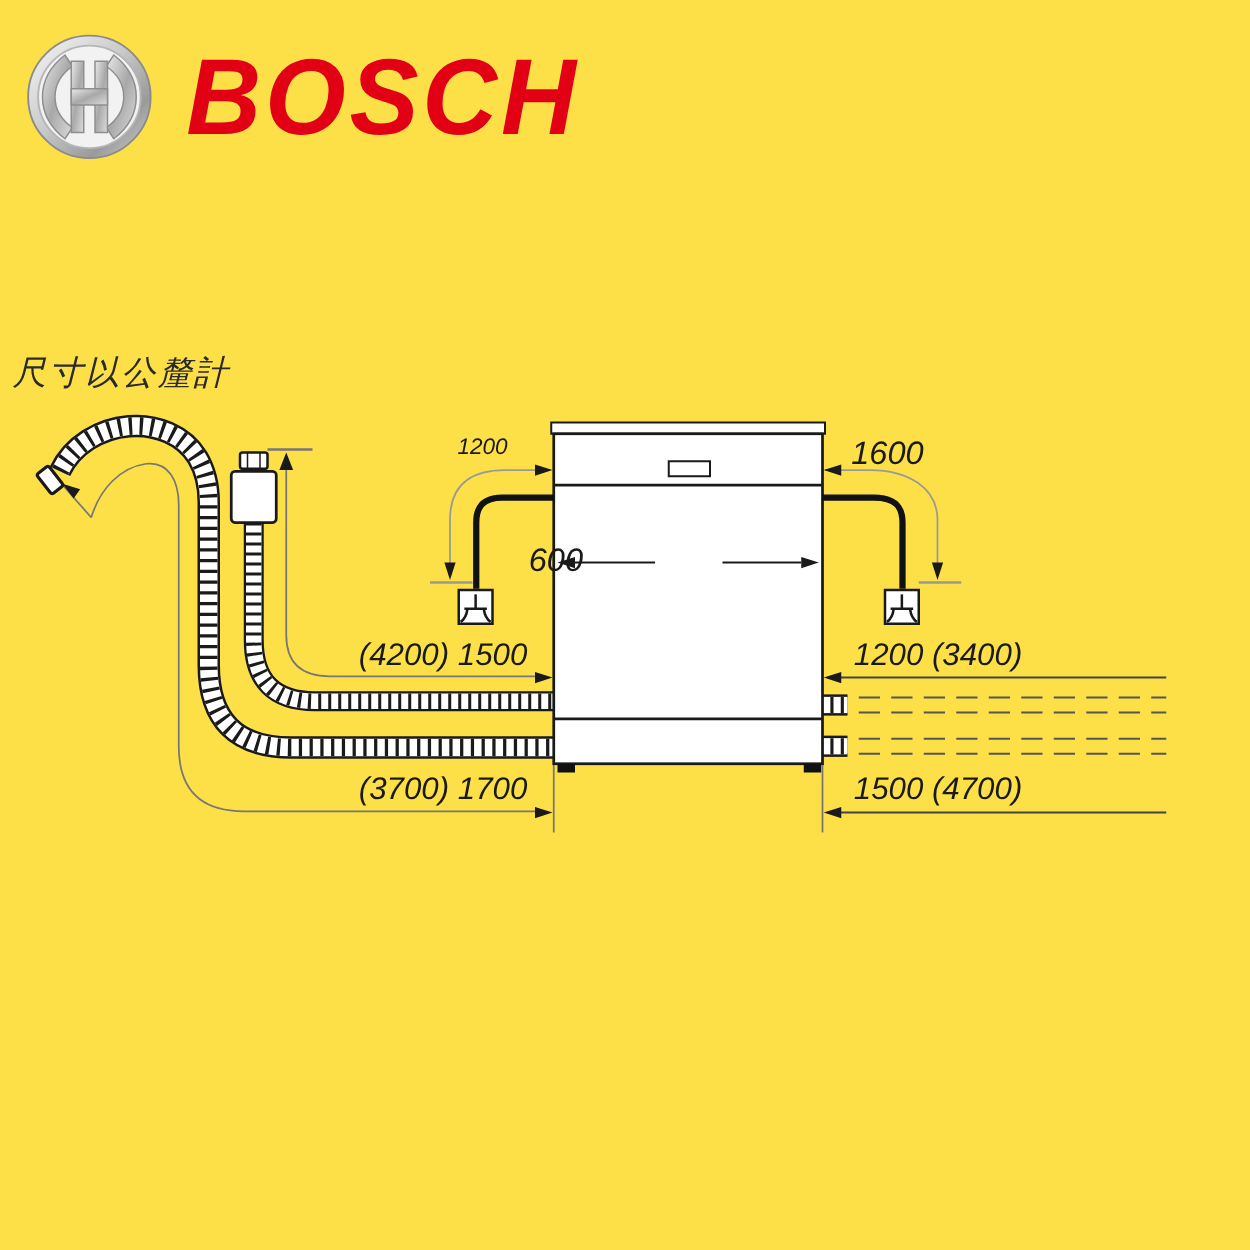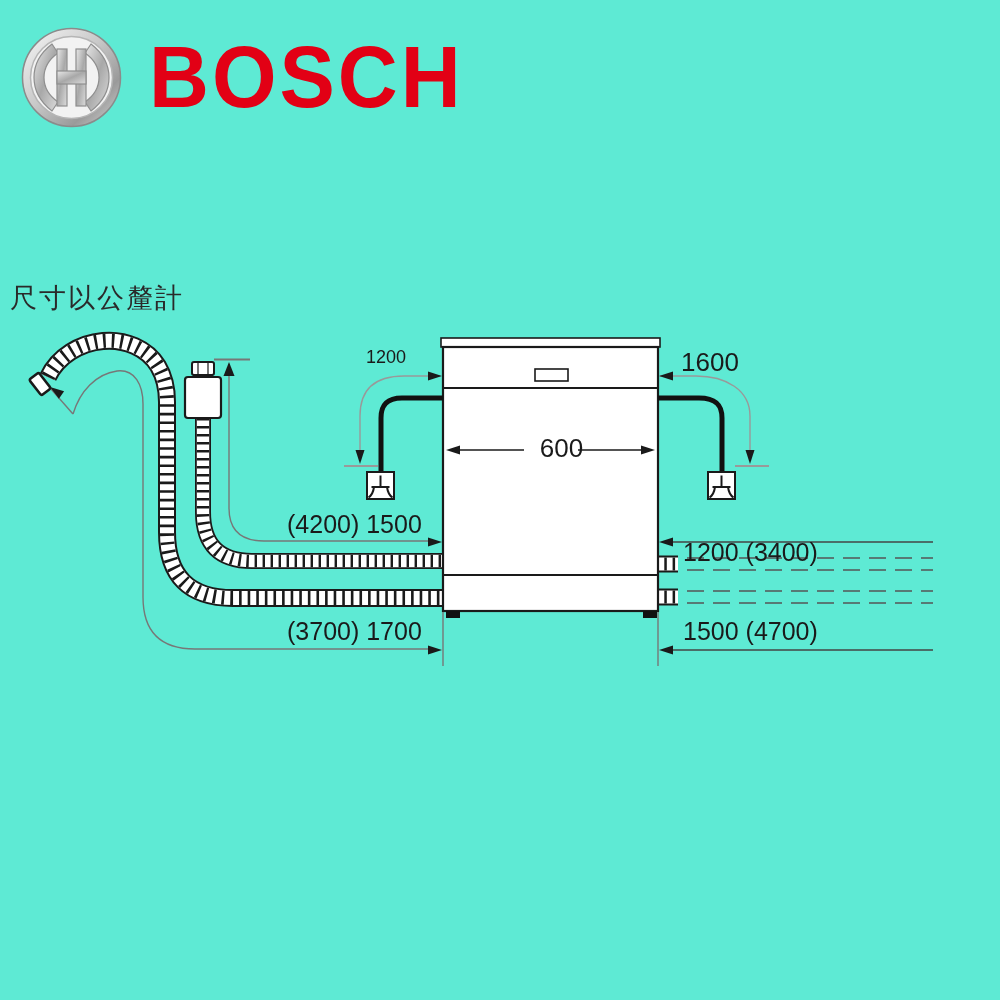--- a/index.html
+++ b/index.html
@@ -1,36 +1,36 @@
 <!DOCTYPE html>
 <html><head>
 <meta charset="utf-8">
 <style>
   * { margin:0; padding:0; box-sizing:border-box; }
   html,body { width:1000px; height:1000px; background:#ffffff; overflow:hidden;
               font-family:"Liberation Sans", sans-serif; color:#1a1a1a; }
-  .page { position:relative; width:1000px; height:1000px; background:#5eead4; }
+  .page { position:relative; width:1000px; height:1000px; background:#fde047;font-style:italic; }
 
   
   .brand { position:absolute; left:21px; top:27px; display:flex; align-items:center; }
   .emblem { width:101px; height:101px; }
   .wordmark { margin-left:27px; font-size:83px; font-weight:700; letter-spacing:3px;
               color:#e20015; line-height:1; transform:scaleY(1.04); }
 
   
   .note { position:absolute; left:10px; top:280px; font-size:27px; letter-spacing:2px; color:#2a2a2a; }
 
   
   .diagram-svg { position:absolute; left:0; top:0; width:1000px; height:1000px; }
   .dim-label { position:absolute; font-size:25px; color:#1a1a1a; white-space:nowrap; }
   .lbl-power-left  { left:366px; top:347px; font-size:18px; }
   .lbl-power-right { left:681px; top:347px; font-size:26px; }
-  .lbl-width { left:449px; top:433px; width:225px; text-align:center; font-size:26px; }
+  .lbl-width { left:423px; top:433px; width:225px; font-size:26px; }
   .lbl-supply-left  { left:287px; top:510px; }
-  .lbl-supply-right { left:683px; top:510px;margin-top:28px; }
+  .lbl-supply-right { left:683px; top:510px; }
   .lbl-drain-left   { left:287px; top:617px; }
   .lbl-drain-right  { left:683px; top:617px; }
 
   
   .legend { position:absolute; left:12px; top:706px; }
   .legend-row { display:flex; align-items:flex-start; line-height:27px; }
   .legend-sym { width:30px; height:27px; flex:0 0 30px; }
   .legend-text { font-size:24px; color:#2a2a2a; letter-spacing:1px; }
   .legend-row2 { margin-top:1px; }
 </style>

